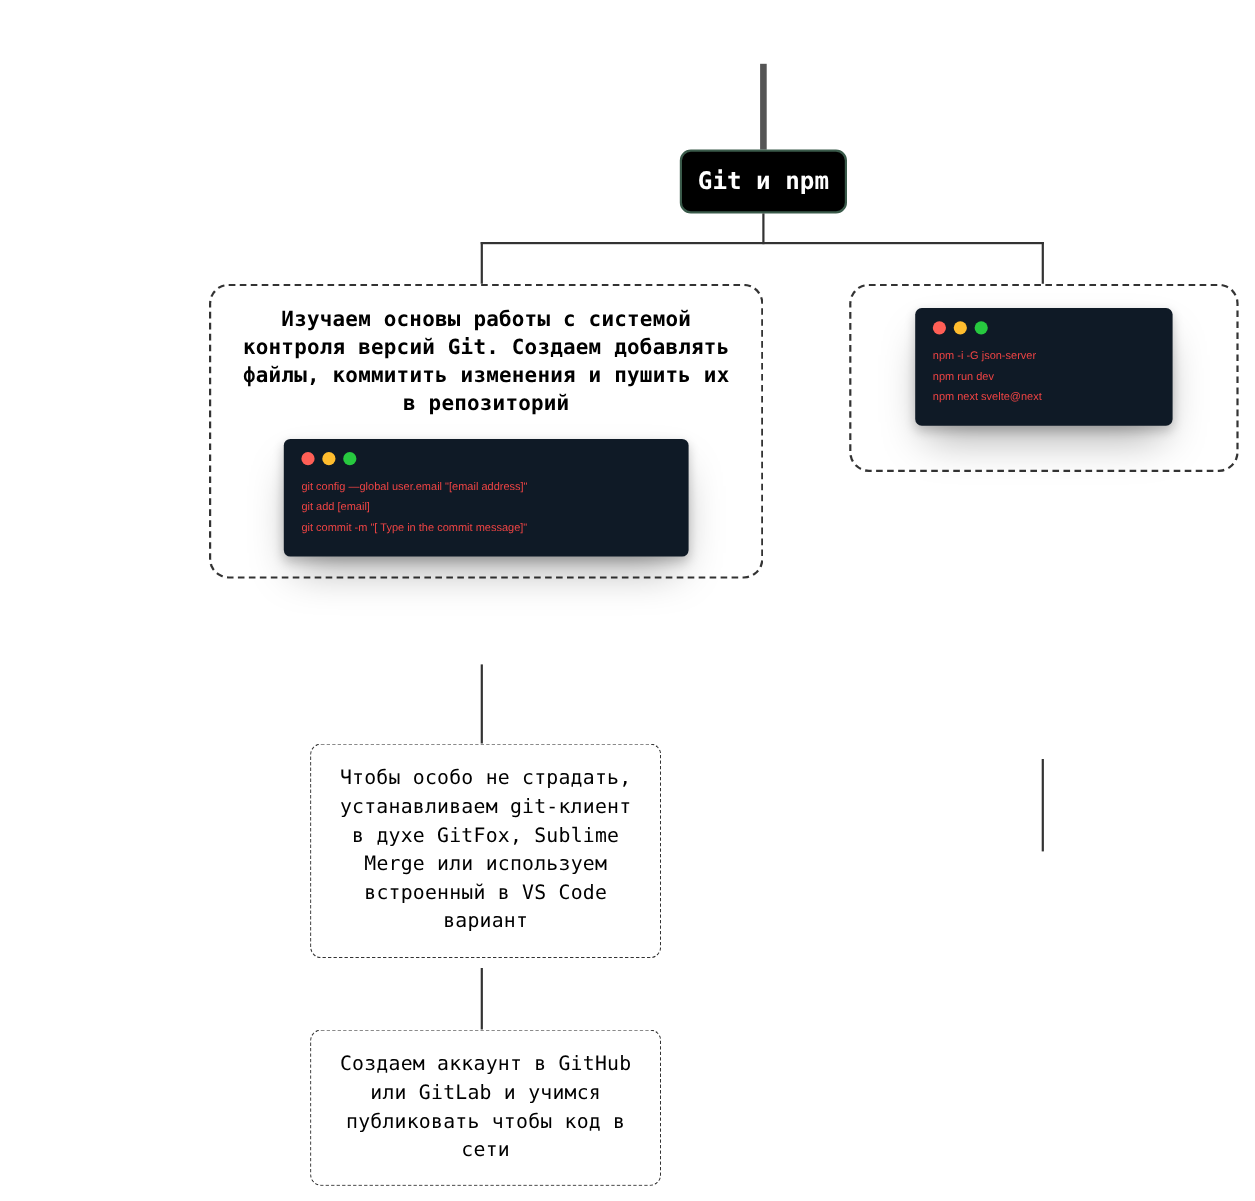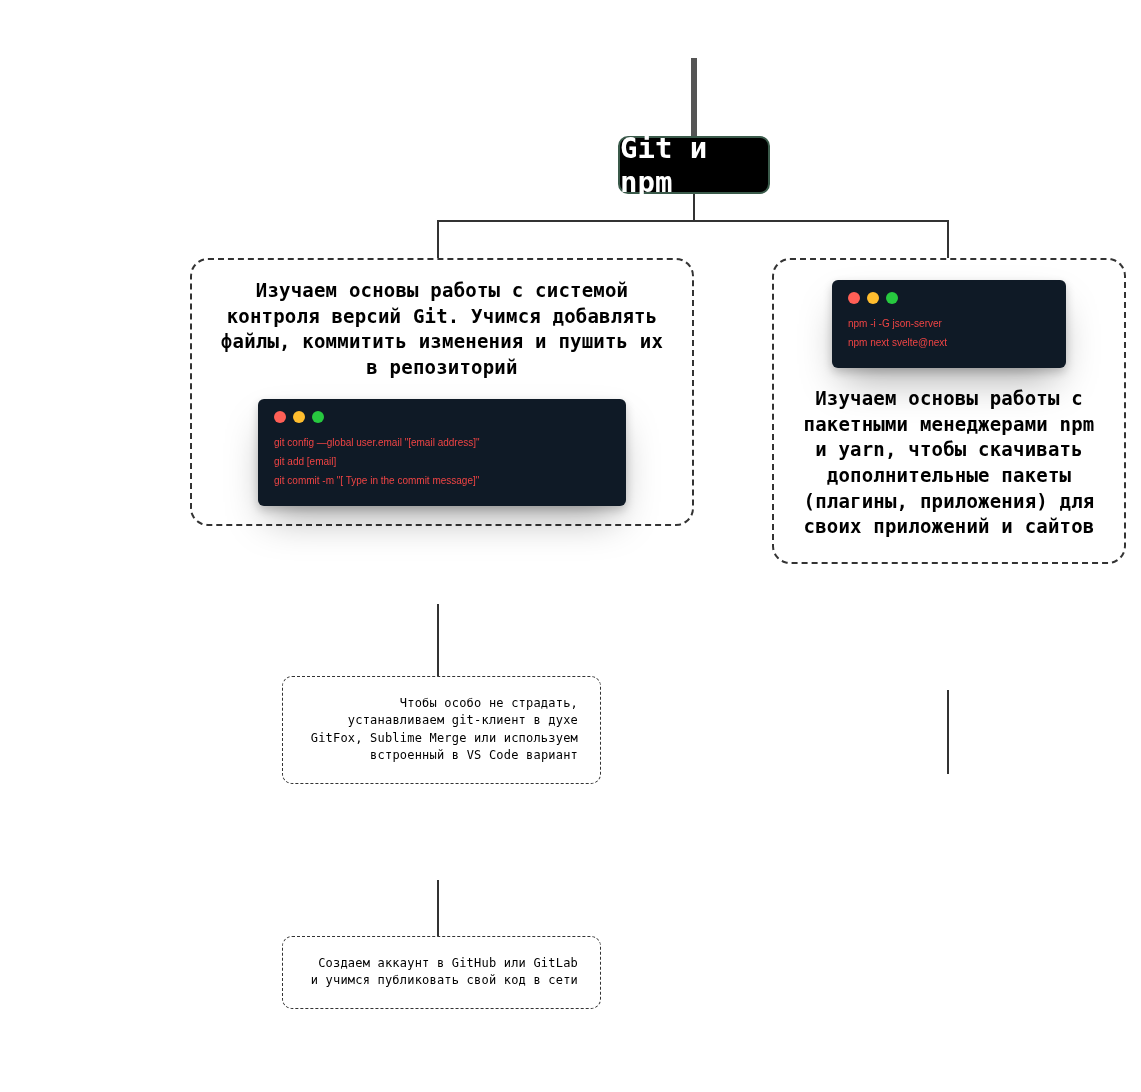--- a/index.html
+++ b/index.html
@@ -23,21 +23,21 @@
 
   .root-node {
     position: absolute;
     left: 618px; top: 136px;
     width: 152px; height: 58px;
     background: #000;
     border: 2px solid #3a5a4a;
     border-radius: 10px;
     color: #fff;
     font-weight: 700;
-    font-size: 29px;
+    font-size: 22px;
     display: flex; align-items: center; justify-content: center;
   }
 
   .connector-vert {
     position: absolute;
     background: #333;
     width: 2px;
   }
   .connector-horiz {
     position: absolute;
@@ -53,23 +53,23 @@
     padding: 18px 24px;
   }
   .card-title {
     font-weight: 700;
     font-size: 19px;
     text-align: center;
     line-height: 1.35;
     letter-spacing: 0.2px;
   }
   .card-text {
-    font-size: 12px;
+    font-size: 18px;
     line-height: 1.45;
-    text-align: right;
+    text-align: center;
     letter-spacing: 0.2px;
   }
 
   .termbox {
     background: #0f1a26;
     border-radius: 6px;
     padding: 12px 16px 16px 16px;
     box-shadow: 0 20px 40px -10px rgba(0,0,0,0.35), 0 4px 10px rgba(0,0,0,0.2);
     color: #ef4444;
     font-family: Liberation Sans, sans-serif;
@@ -102,21 +102,21 @@
   <div class="root-node">
     <span>Git и npm</span>
   </div>
 
   <div class="connector-vert" style="left:693px; top:194px; height:28px;"></div>
   <div class="connector-horiz" style="left:437px; top:220px; width:512px;"></div>
   <div class="connector-vert" style="left:437px; top:220px; height:38px;"></div>
   <div class="connector-vert" style="left:947px; top:220px; height:38px;"></div>
 
   <div class="card" style="left:190px; top:258px; width:504px;">
-    <div class="card-title">Изучаем основы работы с системой контроля версий Git. Учимся добавлять файлы, коммитить изменения и пушить их в репозиторий</div>
+    <div class="card-title">Изучаем основы работы с системой контроля версий Git. Создаем добавлять файлы, коммитить изменения и пушить их в репозиторий</div>
     <div class="termbox" style="margin-left:42px; margin-right:42px;">
       <div class="term-dots">
         <div class="term-dot dot-r"></div>
         <div class="term-dot dot-y"></div>
         <div class="term-dot dot-g"></div>
       </div>
       <div class="term-line">git config —global user.email "[email address]"</div>
       <div class="term-line">git add [email]</div>
       <div class="term-line">git commit -m "[ Type in the commit message]"</div>
     </div>
@@ -124,32 +124,32 @@
 
   <div class="connector-vert" style="left:437px; top:604px; height:72px;"></div>
 
   <div class="small-card" style="left:282px; top:676px; width:319px;">
     <div class="card-text">Чтобы особо не страдать, устанавливаем git-клиент в духе GitFox, Sublime Merge или используем встроенный в VS Code вариант</div>
   </div>
 
   <div class="connector-vert" style="left:437px; top:880px; height:56px;"></div>
 
   <div class="small-card" style="left:282px; top:936px; width:319px;">
-    <div class="card-text">Создаем аккаунт в GitHub или GitLab и учимся публиковать свой код в сети</div>
+    <div class="card-text">Создаем аккаунт в GitHub или GitLab и учимся публиковать чтобы код в сети</div>
   </div>
 
   <div class="card" style="left:772px; top:258px; width:354px; padding:20px 18px 22px 18px;">
     <div class="termbox" style="margin:0 40px 18px 40px;">
       <div class="term-dots">
         <div class="term-dot dot-r"></div>
         <div class="term-dot dot-y"></div>
         <div class="term-dot dot-g"></div>
       </div>
       <div class="term-line">npm -i -G json-server</div>
+      <div class="term-line">npm run dev</div>
       <div class="term-line">npm next svelte@next</div>
     </div>
-    <div class="card-title">Изучаем основы работы с пакетными менеджерами npm и yarn, чтобы скачивать дополнительные пакеты (плагины, приложения) для своих приложений и сайтов</div>
   </div>
 
   <div class="connector-vert" style="left:947px; top:690px; height:84px;"></div>
 
 
 </div>
 
 </body></html>

